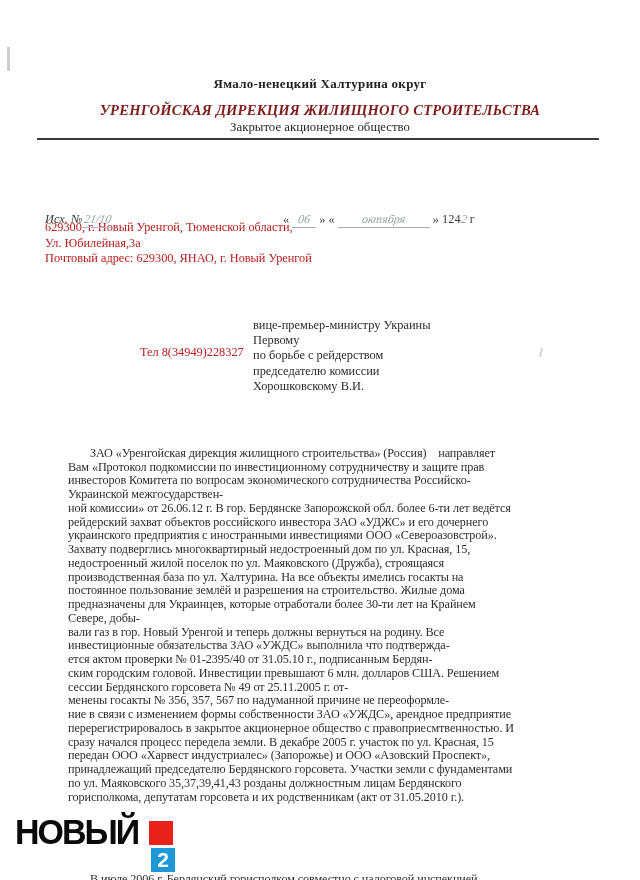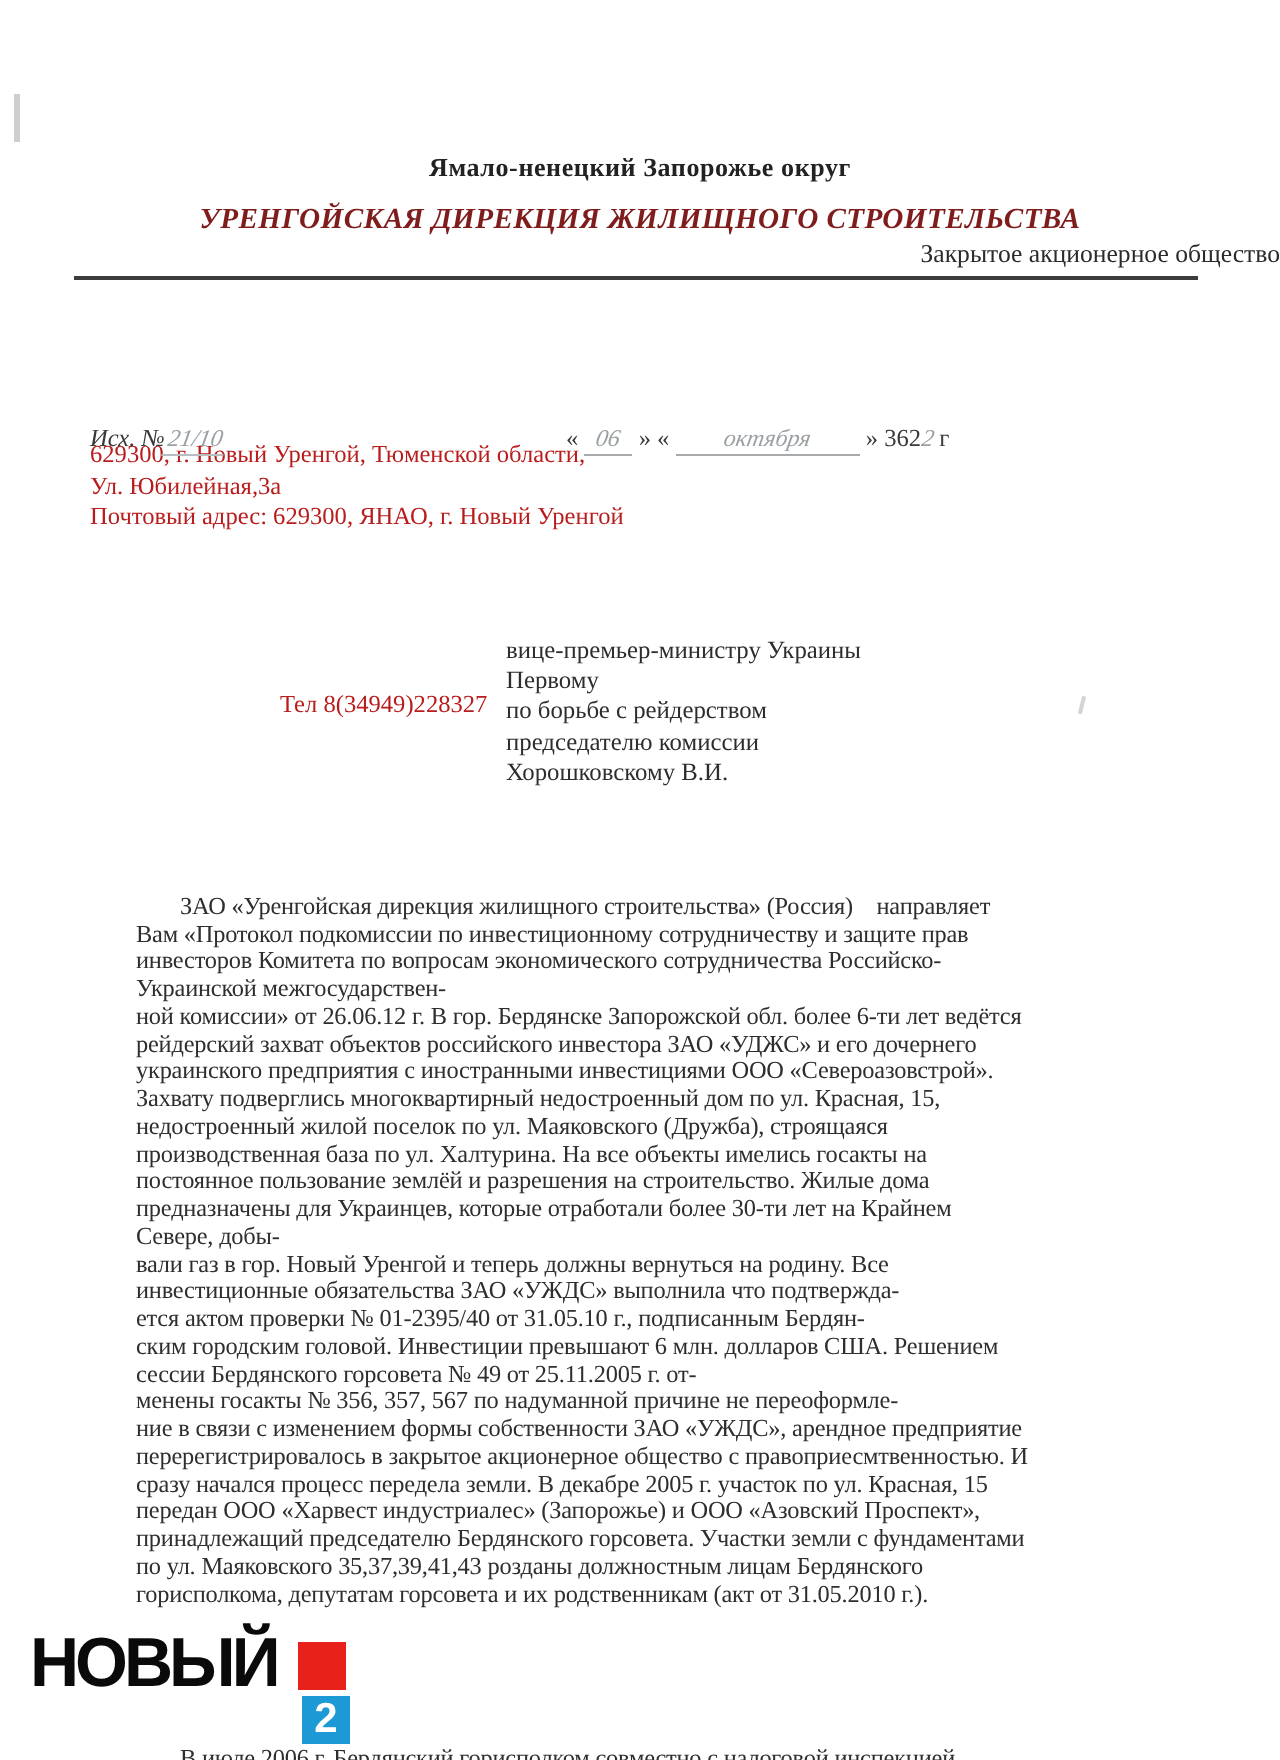--- a/index.html
+++ b/index.html
@@ -17,21 +17,21 @@
     text-align:center;font-weight:bold;font-size:13px;color:#222;
     letter-spacing:.3px;
   }
   .org-name{
     position:absolute;top:102px;left:0;width:640px;
     text-align:center;font-weight:bold;font-style:italic;
     font-size:14.6px;color:#7f1d1d;letter-spacing:.2px;
   }
   .org-type{
     position:absolute;top:120px;left:0;width:640px;
-    text-align:right;font-size:12.8px;color:#2a2a2a;
+    text-align:center;font-size:12.8px;color:#2a2a2a;
   }
   .divider{
     position:absolute;top:138px;left:37px;width:562px;height:2px;
     background:#3c3c3c;
   }
   
   .address{
     position:absolute;top:142px;left:45px;
     font-size:12.3px;line-height:15.6px;white-space:pre;color:#b91c1c;
   }
@@ -107,37 +107,37 @@
   }
 </style>
 </head>
 <body>
 
 <div class="page">
 
   <div class="artifact-left"></div>
   <div class="artifact-mark"></div>
 
-  <div class="region-title">Ямало-ненецкий Запорожье округ</div>
+  <div class="region-title">Ямало-ненецкий Халтурина округ</div>
   <div class="org-name">УРЕНГОЙСКАЯ ДИРЕКЦИЯ ЖИЛИЩНОГО СТРОИТЕЛЬСТВА</div>
   <div class="org-type">Закрытое акционерное общество</div>
   <div class="divider"></div>
 
   <div class="address">
     <div>
       
     <div class="line">629300, г. Новый Уренгой, Тюменской области,</div><div class="line">Ул. Юбилейная,3а</div><div class="line">Почтовый адрес: 629300, ЯНАО, г. Новый Уренгой</div></div>
     <div>
       
     <div class="line indented">Тел 8(34949)228327</div></div>
   </div>
 
   <div class="ref-row"><span>Исх. №</span><span class="hand">21/10</span></div>
 
-  <div class="date-row"><span>«</span> <span class="slot day-slot"><span class="hand">06</span></span> <span>»</span> <span>«</span> <span class="slot month-slot"><span class="hand">октября</span></span> <span>»</span> <span>362</span><span class="hand">2</span> <span>г</span></div>
+  <div class="date-row"><span>«</span> <span class="slot day-slot"><span class="hand">06</span></span> <span>»</span> <span>«</span> <span class="slot month-slot"><span class="hand">октября</span></span> <span>»</span> <span>124</span><span class="hand">2</span> <span>г</span></div>
 
   <div class="addressee">
     <div>
       
     <div class="line">вице-премьер-министру Украины</div><div class="line">Первому</div><div class="line">по борьбе с рейдерством</div><div class="line">председателю комиссии</div><div class="line">Хорошковскому В.И.</div></div>
   </div>
 
 
   <div class="body-text">
     <div class="paragraph">

